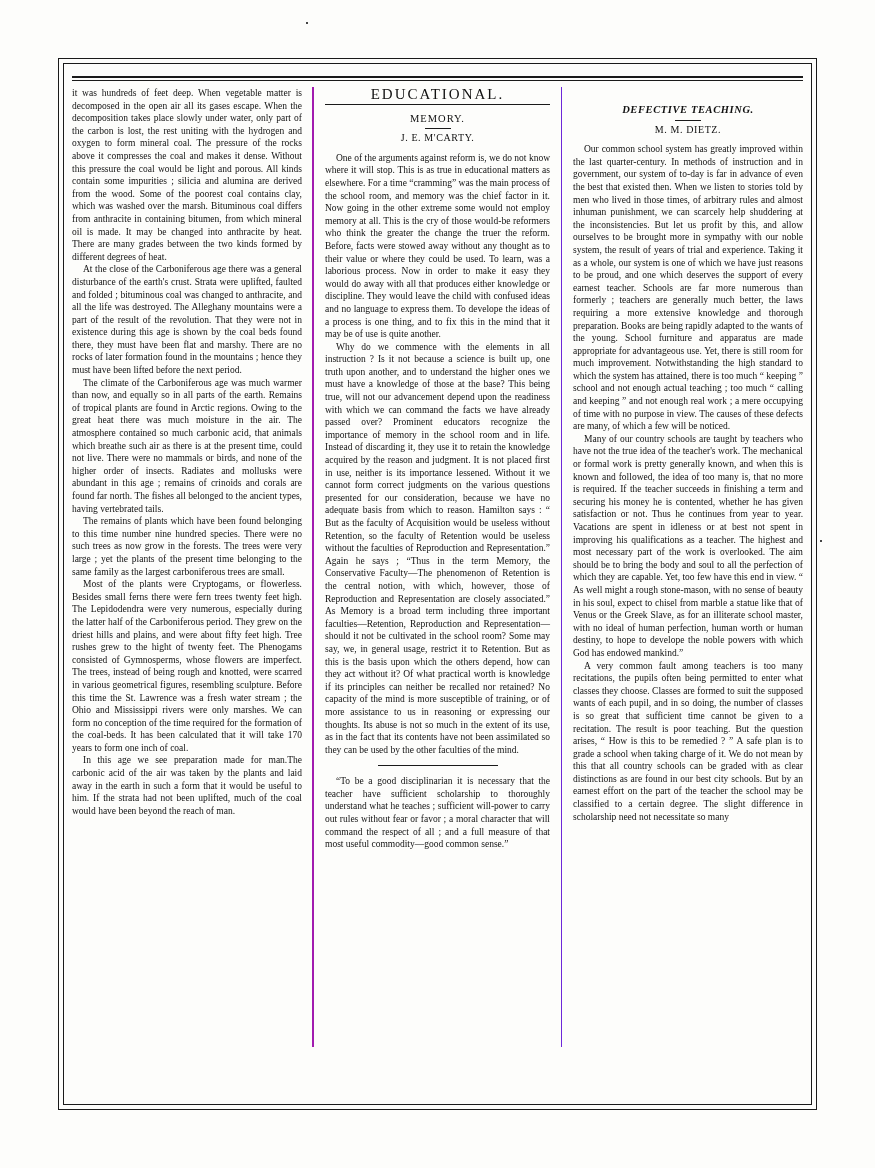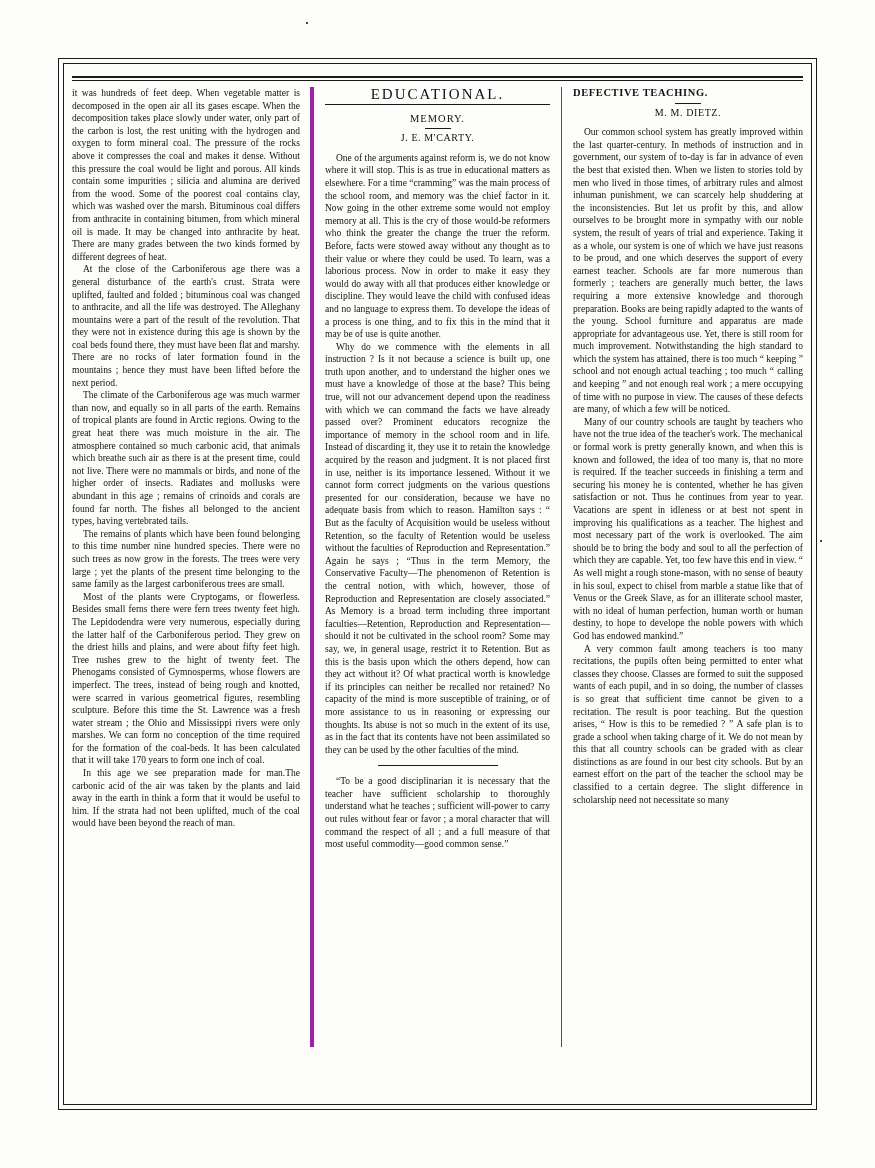--- a/index.html
+++ b/index.html
@@ -77,21 +77,21 @@
   .col {
     box-sizing: border-box;
     font-size: 9.5px;
     line-height: 12.6px;
     text-align: justify;
     hyphens: none;
   }
   .col-1 {
     width: 242px;
     padding-right: 10px;
-    border-right: 4px solid #a21caf;
+    border-right: 2px solid #a21caf;
   }
   .col-2 {
     width: 248px;
     padding-left: 11px;
     padding-right: 11px;
     border-right: 1px solid #6d28d9;
   }
   .col-3 {
     width: 241px;
     padding-left: 11px;
@@ -114,24 +114,26 @@
     border-bottom: 1px solid #1a1a1a;
     margin-bottom: 8px;
   }
   .art-title {
     text-align: center;
     font-size: 10.5px;
     letter-spacing: 1px;
     margin: 8px 0 2px 0;
   }
   .art-title-bold {
+    text-align: center;
     font-size: 10.5px;
+    font-style: italic;
     font-weight: bold;
     letter-spacing: 0.6px;
-    margin: 0 0 2px 0;
+    margin: 17px 0 2px 0;
   }
   .byline {
     text-align: center;
     font-size: 10px;
     letter-spacing: 0.6px;
     margin: 3px 0 7px 0;
   }
   .tiny-rule {
     width: 26px;
     border-bottom: 1px solid #1a1a1a;
@@ -167,21 +169,21 @@
     <div class="rule-double"></div>
 
     <div class="columns">
 
       <div class="col col-1">
         <p class="noindent">it was hundreds of feet deep. When vegetable matter is decomposed in the open air all its gases escape. When the decomposition takes place slowly under water, only part of the carbon is lost, the rest uniting with the hydrogen and oxygen to form mineral coal. The pressure of the rocks above it compresses the coal and makes it dense. Without this pressure the coal would be light and porous. All kinds contain some impurities ; silicia and alumina are derived from the wood. Some of the poorest coal contains clay, which was washed over the marsh. Bituminous coal differs from anthracite in containing bitumen, from which mineral oil is made. It may be changed into anthracite by heat. There are many grades between the two kinds formed by different degrees of heat.</p>
         <p>At the close of the Carboniferous age there was a general disturbance of the earth's crust. Strata were uplifted, faulted and folded ; bituminous coal was changed to anthracite, and all the life was destroyed. The Alleghany mountains were a part of the result of the revolution. That they were not in existence during  this age is shown by the coal beds found there, they must have been flat and marshy. There are no rocks of later formation found in the mountains ; hence they must have been lifted before the next period.</p>
         <p>The climate of the Carboniferous age was much warmer than now, and equally so in all parts of the earth. Remains of tropical plants are found in Arctic regions. Owing to the great heat there was much moisture in the air. The atmosphere contained so much carbonic acid, that animals which breathe such air as there is at the present time, could not live. There were no mammals or birds, and none of the higher order of insects. Radiates and mollusks were abundant in this age ; remains of crinoids and corals are found far north. The fishes all belonged to the ancient types, having vertebrated tails.</p>
         <p>The remains of plants which have been found belonging to this time number nine hundred species. There were no such trees as now grow in the forests. The trees were very large ; yet the plants of the present time belonging to the same family as the largest carboniferous trees are small.</p>
         <p>Most of the plants were Cryptogams, or flowerless. Besides small ferns there were fern trees twenty feet high. The Lepidodendra were very numerous, especially during the latter half of the Carboniferous period. They grew on the driest hills and plains, and were about fifty feet high. Tree rushes grew to the hight of twenty feet. The Phenogams consisted of Gymnosperms, whose flowers are imperfect. The trees, instead of being rough and knotted, were scarred in various geometrical figures, resembling sculpture. Before this time the St. Lawrence was a fresh water stream ; the Ohio and Mississippi rivers were only marshes. We can form no conception of the time required for the formation of the coal-beds. It has been calculated that it will take 170 years to form one inch of coal.</p>
-        <p>In this age we see preparation made for man.The carbonic acid of the air was taken by the plants and laid away in the earth in think a form that it would be useful to him. If the strata had not been uplifted, much of the coal would have been beyond the reach of man.</p>
+        <p>In this age we see preparation made for man.The carbonic acid of the air was taken by the plants and laid away in the earth in such a form that it would be useful to him. If the strata had not been uplifted, much of the coal would have been beyond the reach of man.</p>
       </div>
 
       <div class="col col-2">
         <div class="dept-head">EDUCATIONAL.</div>
         <div class="dept-head-rule"></div>
         <div class="art-title">MEMORY.</div>
         <div class="tiny-rule"></div>
         <div class="byline">J. E. M'CARTY.</div>
         <p>One of the arguments against reform is, we do not know where it will stop. This is as true in educational matters as elsewhere. For a time “cramming” was the main process of the school room, and memory was the chief factor in it. Now going in the other extreme some would not employ memory at all. This is the cry of those would-be reformers who think the greater the change the truer the reform. Before, facts were stowed away without any thought as to their value or where they could be used. To learn, was a laborious process. Now in order to make it easy they would do away with all that produces either knowledge or discipline. They would leave the child with confused ideas and no language to express them. To develope the ideas of a process is one thing, and to fix this in the mind that it may be of use is quite another.</p>
         <p>Why do we commence with the elements in all instruction ? Is it not because a science is built up, one truth upon another, and to understand the higher ones we must have a knowledge of those at the base? This being true, will not our advancement depend upon the readiness with which we can command the facts we have already passed over? Prominent educators recognize the importance of memory in the school room and in life. Instead of discarding it, they use it to retain the knowledge acquired by the reason and judgment. It is not placed first in use, neither is its importance lessened. Without it we cannot form correct judgments on the various questions presented for our consideration, because we have no adequate basis from which to reason. Hamilton says : “ But as the faculty of Acquisition would be useless without Retention, so the faculty of Retention would be useless without the faculties of Reproduction and Representation.” Again he says ; “Thus in the term Memory, the Conservative Faculty—The phenomenon of Retention is the central notion, with which, however, those of Reproduction and Representation are closely associated.” As Memory is a broad term including three important faculties—Retention, Reproduction and Representation—should it not be cultivated in the school room? Some may say, we, in general usage, restrict it to Retention. But as this is the basis upon which the others depend, how can they act without it? Of what practical worth is knowledge if its principles can neither be recalled nor retained? No capacity of the mind is more susceptible of training, or of more assistance to us in reasoning or expressing our thoughts. Its abuse is not so much in the extent of its use, as in the fact that its contents have not been assimilated so they can be used by the other faculties of the mind.</p>

